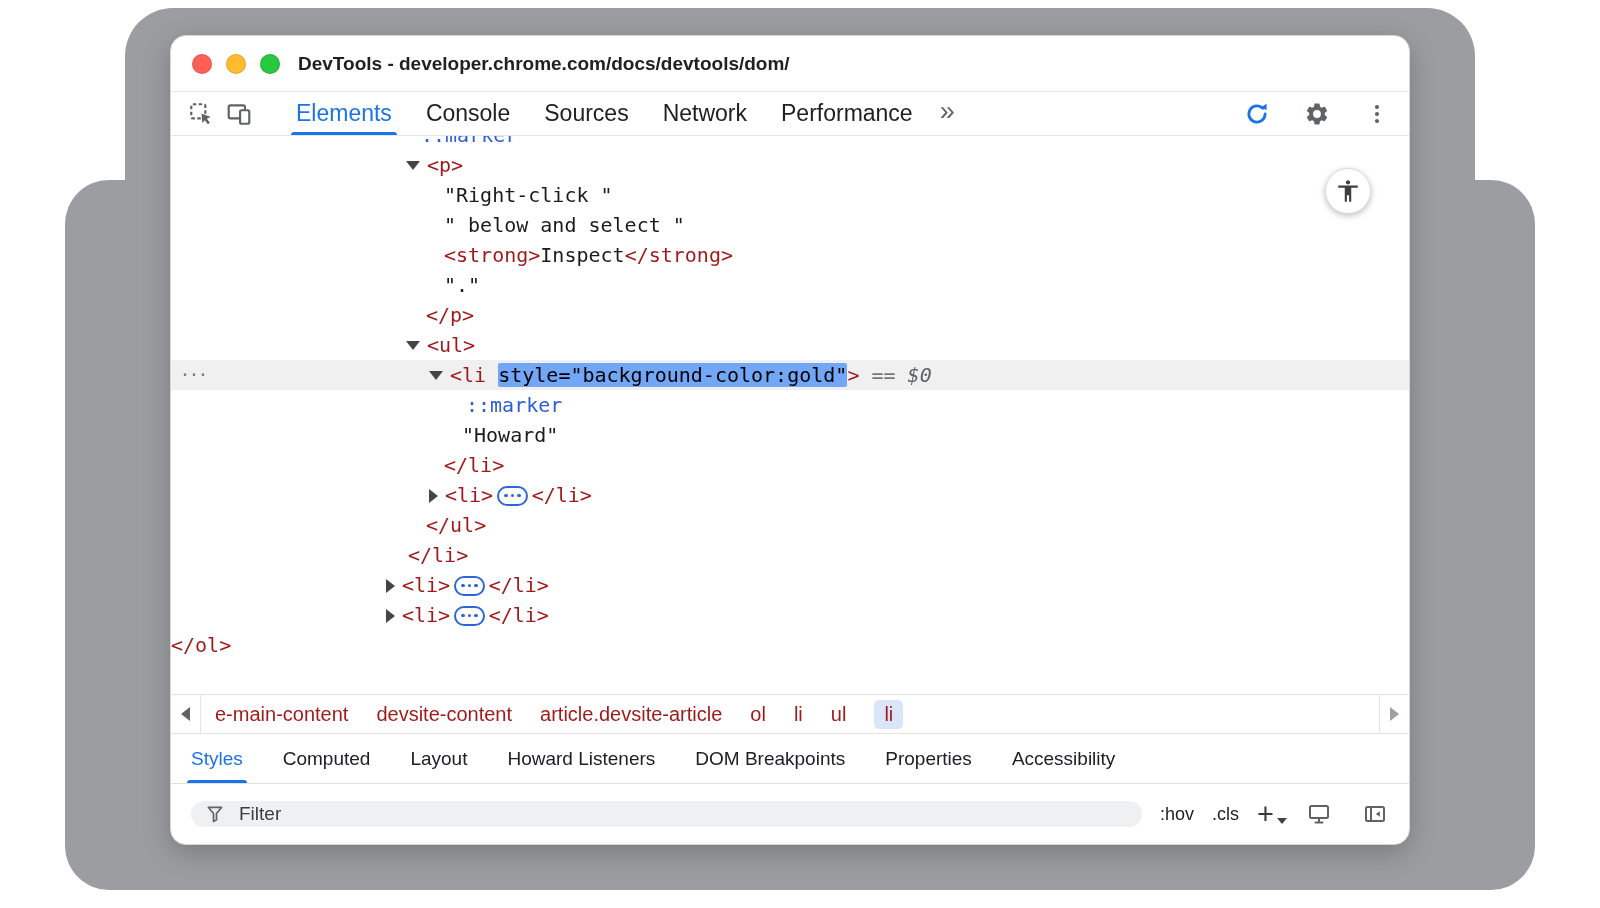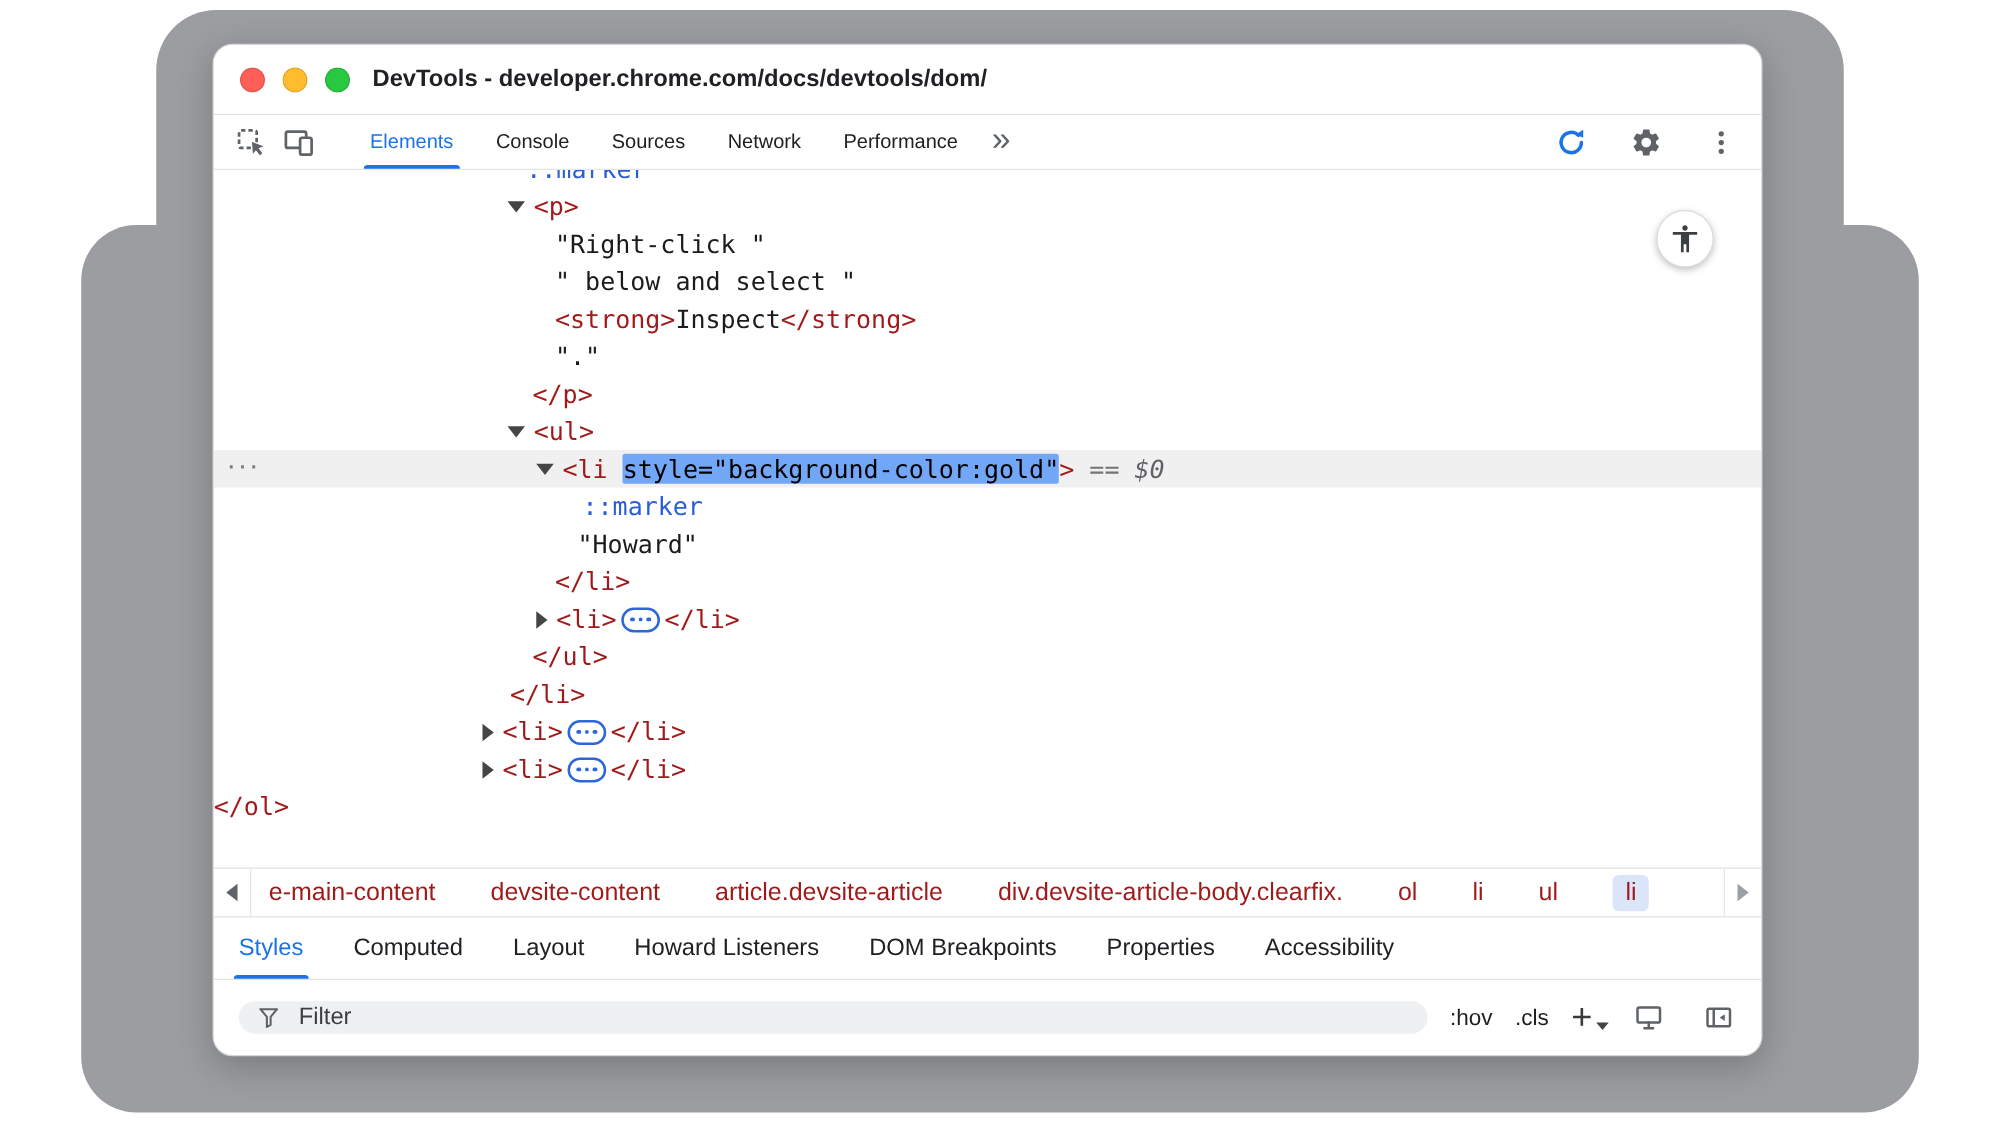--- a/index.html
+++ b/index.html
@@ -21,21 +21,21 @@
   .title{margin-left:18px;font-size:19px;font-weight:700;color:#202124;}
 
   
   .toolbar{height:44px;flex:0 0 44px;display:flex;align-items:center;padding-left:16px;
     border-bottom:1px solid #e6e6e6;box-sizing:border-box;}
   button{background:none;border:none;padding:0;margin:0;font:inherit;cursor:pointer;}
   .icon-btn{width:28px;height:28px;display:flex;align-items:center;justify-content:center;flex:0 0 auto;}
   .icon-btn + .icon-btn{margin-left:10px;}
   .main-tabs{display:flex;height:100%;margin-left:26px;}
   .tab{position:relative;display:flex;align-items:center;height:100%;padding:0 17px;
-    font-size:16px;color:#202124;}
+    font-size:23px;color:#202124;}
   .tab.active{color:#1a73e8;}
   .tab.active::after{content:"";position:absolute;left:12px;right:12px;bottom:0;height:3px;
     background:#1a73e8;border-radius:3px 3px 0 0;}
   .more-tabs{font-size:27px;color:#5f6368;margin-left:10px;line-height:1;transform:translateY(-2px);}
   .toolbar-right{margin-left:auto;display:flex;align-items:center;gap:22px;padding-right:18px;}
 
   
   .dom-area{flex:1 1 auto;position:relative;overflow:hidden;}
   .code-line{position:relative;height:30px;line-height:30px;white-space:pre;
     font-family:"DejaVu Sans Mono",monospace;font-size:20px;color:#1b1b1b;box-sizing:border-box;}
@@ -65,21 +65,21 @@
   
   .crumb-bar{height:40px;flex:0 0 40px;display:flex;align-items:stretch;
     border-top:1px solid #e2e2e2;border-bottom:1px solid #e2e2e2;box-sizing:border-box;}
   .crumb-arrow{width:30px;display:flex;align-items:center;justify-content:center;flex:0 0 auto;}
   .crumb-arrow.left{border-right:1px solid #e6e6e6;}
   .crumb-arrow.right{border-left:1px solid #e6e6e6;}
   .tri-left{width:0;height:0;border-top:7px solid transparent;border-bottom:7px solid transparent;
     border-right:9px solid #5f6368;}
   .tri-right2{width:0;height:0;border-top:7px solid transparent;border-bottom:7px solid transparent;
     border-left:9px solid #9aa0a6;}
-  .crumbs{flex:1;display:flex;align-items:center;gap:44px;padding:0 14px;overflow:hidden;
+  .crumbs{flex:1;display:flex;align-items:center;gap:28px;padding:0 14px;overflow:hidden;
     white-space:nowrap;font-size:20px;color:#9f1a1a;}
   .crumb{flex:0 0 auto;}
   .crumb.selected{background:#dbe5f9;border-radius:5px;padding:3px 10px;}
 
   
   .styles-tabs{height:50px;flex:0 0 50px;display:flex;align-items:stretch;gap:40px;
     padding-left:20px;border-bottom:1px solid #e2e2e2;box-sizing:border-box;font-size:19px;}
   .stab{position:relative;display:flex;align-items:center;color:#202124;}
   .stab.active{color:#1a73e8;}
   .stab.active::after{content:"";position:absolute;left:-4px;right:-4px;bottom:0;height:3px;
@@ -188,21 +188,20 @@
     </div>
 
     <div class="crumb-bar">
       <button class="crumb-arrow left">
           <span class="tri-left"></span>
         </button>
       <div class="crumbs" id="crumbs">
           <span class="crumb">e-main-content</span>
           <span class="crumb">devsite-content</span>
           <span class="crumb">article.devsite-article</span>
-          <span class="crumb">div.devsite-article-body.clearfix.</span>
           <span class="crumb">ol</span>
           <span class="crumb">li</span>
           <span class="crumb">ul</span>
           <span class="crumb selected">li</span>
         </div>
       <button class="crumb-arrow right">
           <span class="tri-right2"></span>
         </button>
     </div>
 

